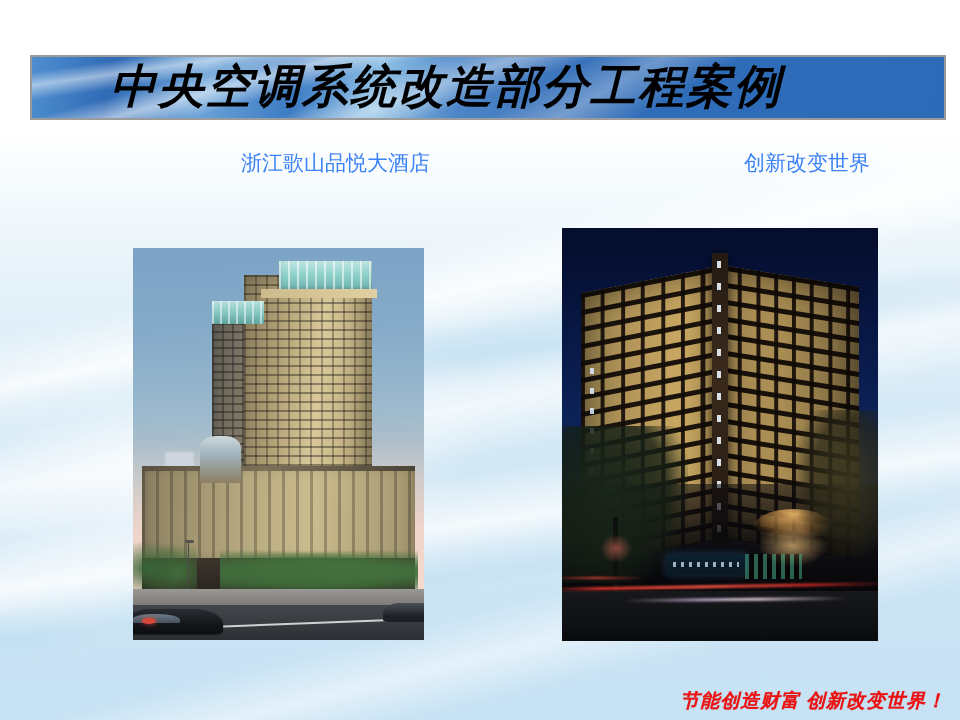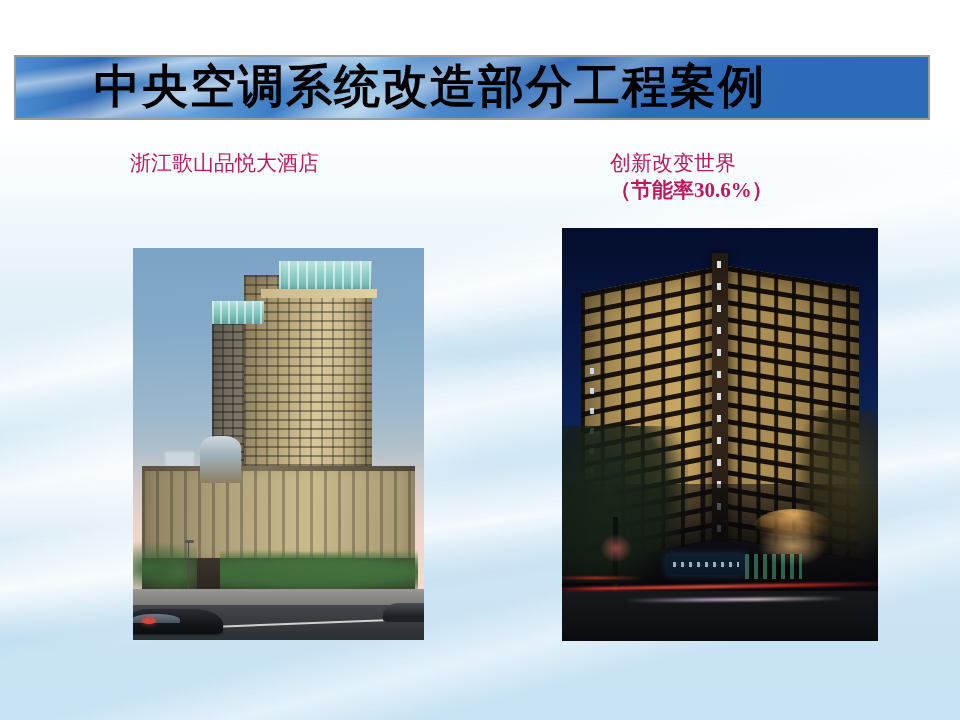--- a/index.html
+++ b/index.html
@@ -53,21 +53,21 @@
     position: absolute;
     left: -120px; top: 300px;
     width: 620px; height: 340px;
     background: radial-gradient(ellipse at center, rgba(255,255,255,.75) 0%, rgba(255,255,255,0) 70%);
     transform: rotate(-14deg);
   }
 
   
   .title-banner {
     position: absolute;
-    left: 14px;
+    left: 30px;
     top: 55px;
     width: 916px;
     height: 65px;
     border: 2px solid #9b9b9b;
     box-sizing: border-box;
     background:
       
       linear-gradient(165deg, rgba(255,255,255,0) 20%, rgba(255,255,255,.55) 27%, rgba(255,255,255,0) 34%),
       linear-gradient(160deg, rgba(255,255,255,0) 38%, rgba(255,255,255,.40) 45%, rgba(255,255,255,0) 52%),
       linear-gradient(172deg, rgba(255,255,255,0) 8%, rgba(255,255,255,.50) 15%, rgba(255,255,255,0) 23%),
@@ -77,40 +77,41 @@
         #2f6ab5 9%,
         #6ba3d8 19%,
         #3d7cc4 29%,
         #8fc0e4 38%,
         #4d86c8 47%,
         #3f77bd 56%,
         #2f6cb8 66%,
         #2e6cb9 80%,
         #2d6bb8 100%);
     overflow: hidden;
+    font-style: italic;
   }
   .title-banner .title-text {
     position: absolute;
     left: 78px;
     top: 50%;
     transform: translateY(-52%);
     font-family: "Liberation Serif", "DejaVu Serif", serif;
     font-size: 46px;
     font-weight: 700;
     color: #000000;
     letter-spacing: 2px;
     white-space: nowrap;
     line-height: 1;
   }
 
   
   .caption {
     position: absolute;
-    text-align: left;
-    color: #be185d;
+    text-align: right;
+    color: #3b82f6;
     line-height: 1.28;
     white-space: nowrap;
   }
   .caption .cap-name {
     font-family: "Liberation Serif", "DejaVu Serif", serif;
     font-size: 21px;
     font-weight: 400;
     display: block;
   }
   .caption .cap-stats {
@@ -442,21 +443,20 @@
   <div class="title-banner">
     <div class="title-text">中央空调系统改造部分工程案例</div>
   </div>
 
   <div class="caption caption-left">
     <span class="cap-name">浙江歌山品悦大酒店</span>
   </div>
 
   <div class="caption caption-right">
     <span class="cap-name">创新改变世界</span>
-    <span class="cap-stats">（节能率30.6%）</span>
   </div>
 
   <div class="photo photo-left" title="浙江歌山品悦大酒店 建筑外观效果图">
     <div class="lp-sky"></div>
     <div class="lp-haze"></div>
     <div class="lp-far-tower"></div>
     <div class="lp-tower2"></div>
     <div class="lp-tower"></div>
     <div class="lp-crown2"></div>
     <div class="lp-crown"></div>
@@ -492,14 +492,15 @@
     <div class="rp-tree-b"></div>
     <div class="rp-tree-a"></div>
     <div class="rp-tree-trunk"></div>
     <div class="rp-lamp-glow"></div>
     <div class="rp-road"></div>
     <div class="rp-trail-red2"></div>
     <div class="rp-trail-red"></div>
     <div class="rp-trail-white"></div>
   </div>
 
+  <div class="footer-slogan">节能创造财富 创新改变世界！</div>
 
 </div>
 
 </body></html>

